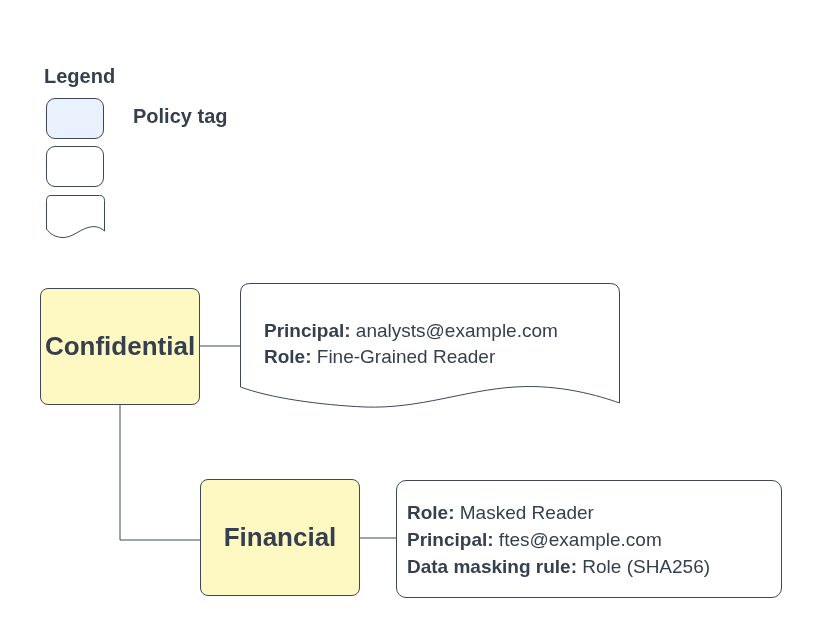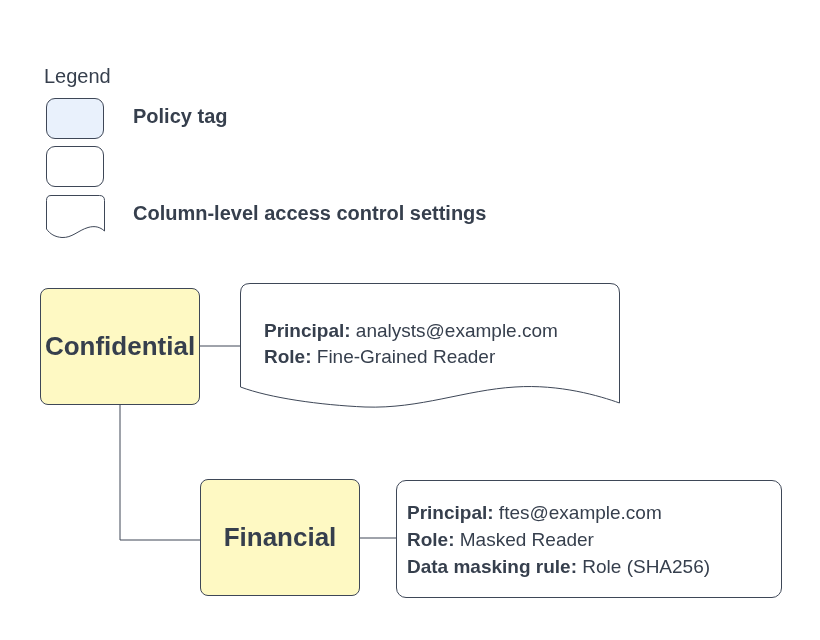--- a/index.html
+++ b/index.html
@@ -24,21 +24,21 @@
     left: 0;
     top: 0;
     width: 820px;
     height: 640px;
   }
   .legend-title {
     position: absolute;
     left: 44px;
     top: 64px;
     font-size: 20px;
-    font-weight: normal;
+    font-weight: bold;
     line-height: 24px;
   }
   .swatch {
     position: absolute;
     width: 58px;
     height: 41px;
     box-sizing: border-box;
     border: 1px solid #3e4757;
     border-radius: 9px;
   }
@@ -124,34 +124,33 @@
     <line x1="360" y1="538" x2="396" y2="538"></line>
   </svg>
 
   <div class="legend-title">Legend</div>
 
   <div class="swatch swatch-blue"></div>
   <div class="legend-label legend-label-1">Policy tag</div>
 
   <div class="swatch swatch-white"></div>
 
-  <div class="legend-label legend-label-3">Column-level access control settings</div>
 
   <div class="node node-confidential">
     <span>Confidential</span>
   </div>
 
   <div class="node node-financial">
     <span>Financial</span>
   </div>
 
   <div class="doc-text">
     <div><span class="b">Principal:</span> <span>analysts@example.com</span></div>
     <div><span class="b">Role:</span> <span>Fine-Grained Reader</span></div>
   </div>
 
   <div class="policy-box">
+    <div><span class="b">Role:</span> <span>Masked Reader</span></div>
     <div><span class="b">Principal:</span> <span>ftes@example.com</span></div>
-    <div><span class="b">Role:</span> <span>Masked Reader</span></div>
     <div><span class="b">Data masking rule:</span> <span>Role (SHA256)</span></div>
   </div>
 
 </div>
 
 </body></html>

